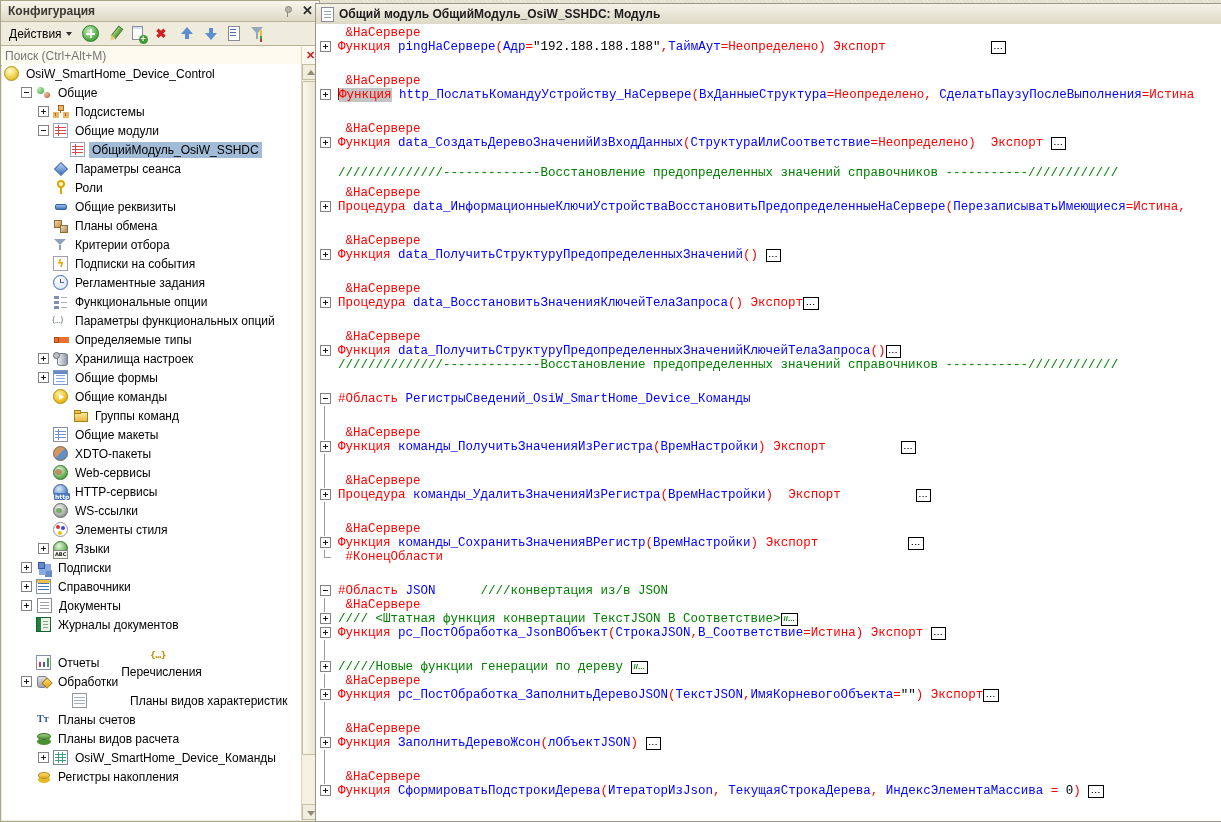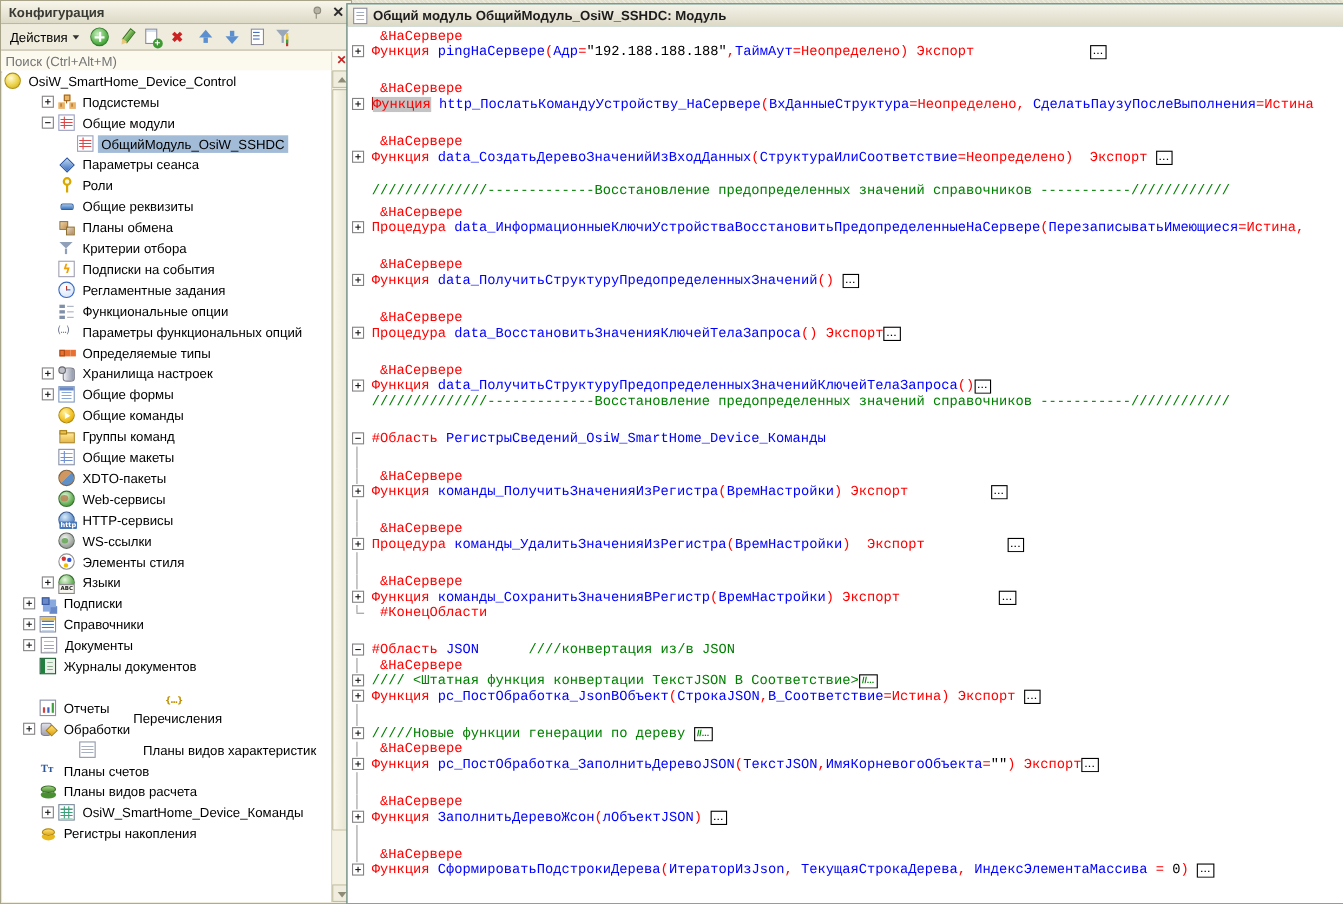--- a/index.html
+++ b/index.html
@@ -126,21 +126,21 @@
   .ti-dataproc::after{content:"";position:absolute;left:7px;top:5px;width:6px;height:6px;transform:rotate(45deg);background:linear-gradient(135deg,#ffe070,#e0a010);border:1px solid #b08000;}
   .ti-chartypes{background:#fff;border:1px solid #9098a8;}
   .ti-chartypes::before{content:"";position:absolute;left:1px;right:1px;top:3px;height:9px;background:repeating-linear-gradient(180deg,#a8b0c0 0 1px,transparent 1px 3px);}
   .ti-accounts::before{content:"\0422\0442";position:absolute;left:1px;top:0;font:bold 10px/14px "Liberation Serif",serif;color:#305898;}
   .ti-calctypes::before{content:"";position:absolute;left:1px;top:2px;width:12px;height:5px;border-radius:50%;background:linear-gradient(#a0d080,#489030);border:1px solid #357020;box-shadow:0 5px 0 #489030;}
   .ti-reginfo{background:#fff;border:1px solid #788898;}
   .ti-reginfo::before{content:"";position:absolute;left:1px;right:1px;top:3px;height:9px;background:repeating-linear-gradient(180deg,#38a078 0 1px,transparent 1px 3px);}
   .ti-reginfo::after{content:"";position:absolute;left:4px;top:1px;bottom:1px;width:1px;background:#38a078;box-shadow:4px 0 0 #38a078;}
   .ti-accum::before{content:"";position:absolute;left:2px;top:3px;width:10px;height:5px;border-radius:50%;background:linear-gradient(#ffe070,#e0a818);border:1px solid #b08810;box-shadow:0 4px 0 #e8b820;}
   
-  .editor{position:absolute;left:315px;top:3px;right:0;bottom:0;background:#0f766e;border:1px solid #9a968a;border-right:none;box-sizing:border-box;}
+  .editor{position:absolute;left:315px;top:3px;right:0;bottom:0;background:#fef9c3;border:1px solid #9a968a;border-right:none;box-sizing:border-box;}
   .editor-titlebar{height:20px;display:flex;align-items:center;gap:5px;padding:0 5px;
     background:linear-gradient(180deg,#f4f2e8,#ddd9c6);border-bottom:1px solid #b6b298;}
   .editor-doc-icon{width:11px;height:13px;background:#fff;border:1px solid #8a8a9a;position:relative;flex:0 0 11px;}
   .editor-doc-icon::before{content:"";position:absolute;left:2px;right:2px;top:3px;height:7px;background:repeating-linear-gradient(180deg,#9aa6c0 0 1px,transparent 1px 3px);}
   .editor-title{font-weight:bold;font-size:12px;color:#1c1c1c;white-space:nowrap;}
   .code-area{position:absolute;left:0;top:20px;right:0;bottom:0;background:#fff;overflow:hidden;padding-top:2px;
     font-family:"Liberation Mono",monospace;font-size:12.5px;line-height:14px;}
   .code-line{height:14px;display:flex;white-space:pre;overflow:hidden;}
   .code-blank{display:flex;}
   .gut{width:22px;flex:0 0 22px;position:relative;}
@@ -187,20 +187,25 @@
   </div>
   <div class="search-row">
     <input class="search-input" value="" placeholder="Поиск (Ctrl+Alt+M)" style="">
     <span class="search-clear">✕</span>
   </div>
   <div class="tree-wrap" id="config-tree">
       <div class="tree-row" style="padding-left: 2px;">
         <span class="ti ti-sphere"></span>
         <span class="tree-label">OsiW_SmartHome_Device_Control</span>
       </div>
+      <div class="tree-row" style="padding-left: 19px;">
+        <span class="exp"></span>
+        <span class="ti ti-common"></span>
+        <span class="tree-label">Общие</span>
+      </div>
       <div class="tree-row" style="padding-left: 36px;">
         <span class="exp plus"></span>
         <span class="ti ti-subsystems"></span>
         <span class="tree-label">Подсистемы</span>
       </div>
       <div class="tree-row" style="padding-left: 36px;">
         <span class="exp"></span>
         <span class="ti ti-module"></span>
         <span class="tree-label">Общие модули</span>
       </div>
@@ -267,21 +272,21 @@
       <div class="tree-row" style="padding-left: 36px;">
         <span class="exp plus"></span>
         <span class="ti ti-form"></span>
         <span class="tree-label">Общие формы</span>
       </div>
       <div class="tree-row" style="padding-left: 36px;">
         <span class="exp-spacer"></span>
         <span class="ti ti-command"></span>
         <span class="tree-label">Общие команды</span>
       </div>
-      <div class="tree-row" style="padding-left: 36px;">
+      <div class="tree-row" style="padding-left: 56px;">
         <span class="exp-spacer"></span>
         <span class="ti ti-cmdgroup"></span>
         <span class="tree-label">Группы команд</span>
       </div>
       <div class="tree-row" style="padding-left: 36px;">
         <span class="exp-spacer"></span>
         <span class="ti ti-template"></span>
         <span class="tree-label">Общие макеты</span>
       </div>
       <div class="tree-row" style="padding-left: 36px;">

